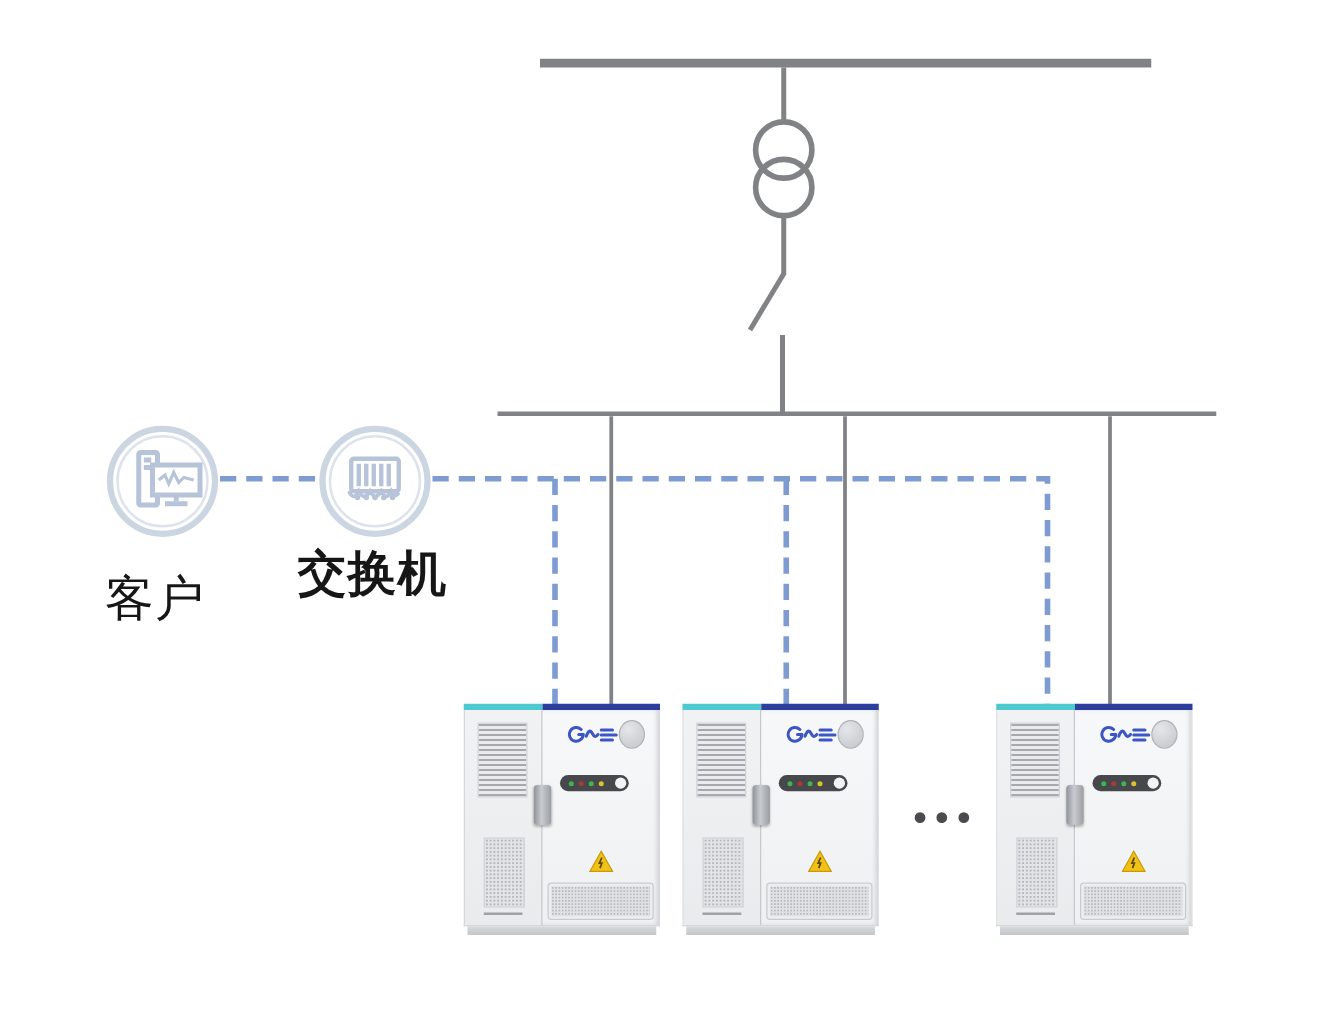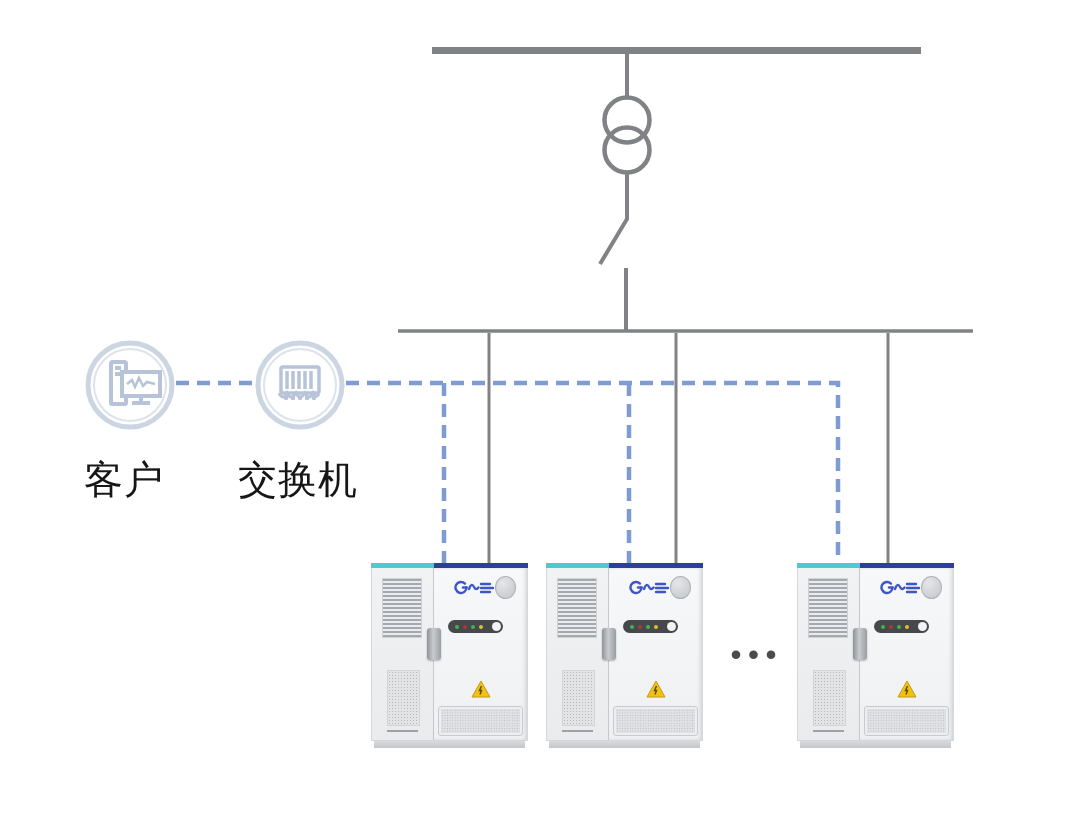--- a/index.html
+++ b/index.html
@@ -14,21 +14,21 @@
   .node-icon{position:absolute;width:90px;height:90px;}
   .node-icon svg{display:block;}
   #ems-icon{left:85px;top:340px;}
   #switch-icon{left:255px;top:340px;}
 
   .label{
     position:absolute;color:#161616;font-size:39px;font-weight:500;
     letter-spacing:1px;line-height:1.42;white-space:nowrap;
   }
   #ems-label{left:84px;top:452px;}
-  #switch-label{left:238px;top:452px;}
+  #switch-label{left:238px;top:432px;font-weight:bold;}
 
   
   #more-units{
     position:absolute;left:722px;top:638px;width:70px;text-align:center;
     color:#4a4b4f;font-size:30px;letter-spacing:7px;font-weight:700;
   }
 
   
   .cabinet{position:absolute;top:563px;width:157px;height:185px;}
   .cab-1{left:371px;} .cab-2{left:546px;} .cab-3{left:797px;}

